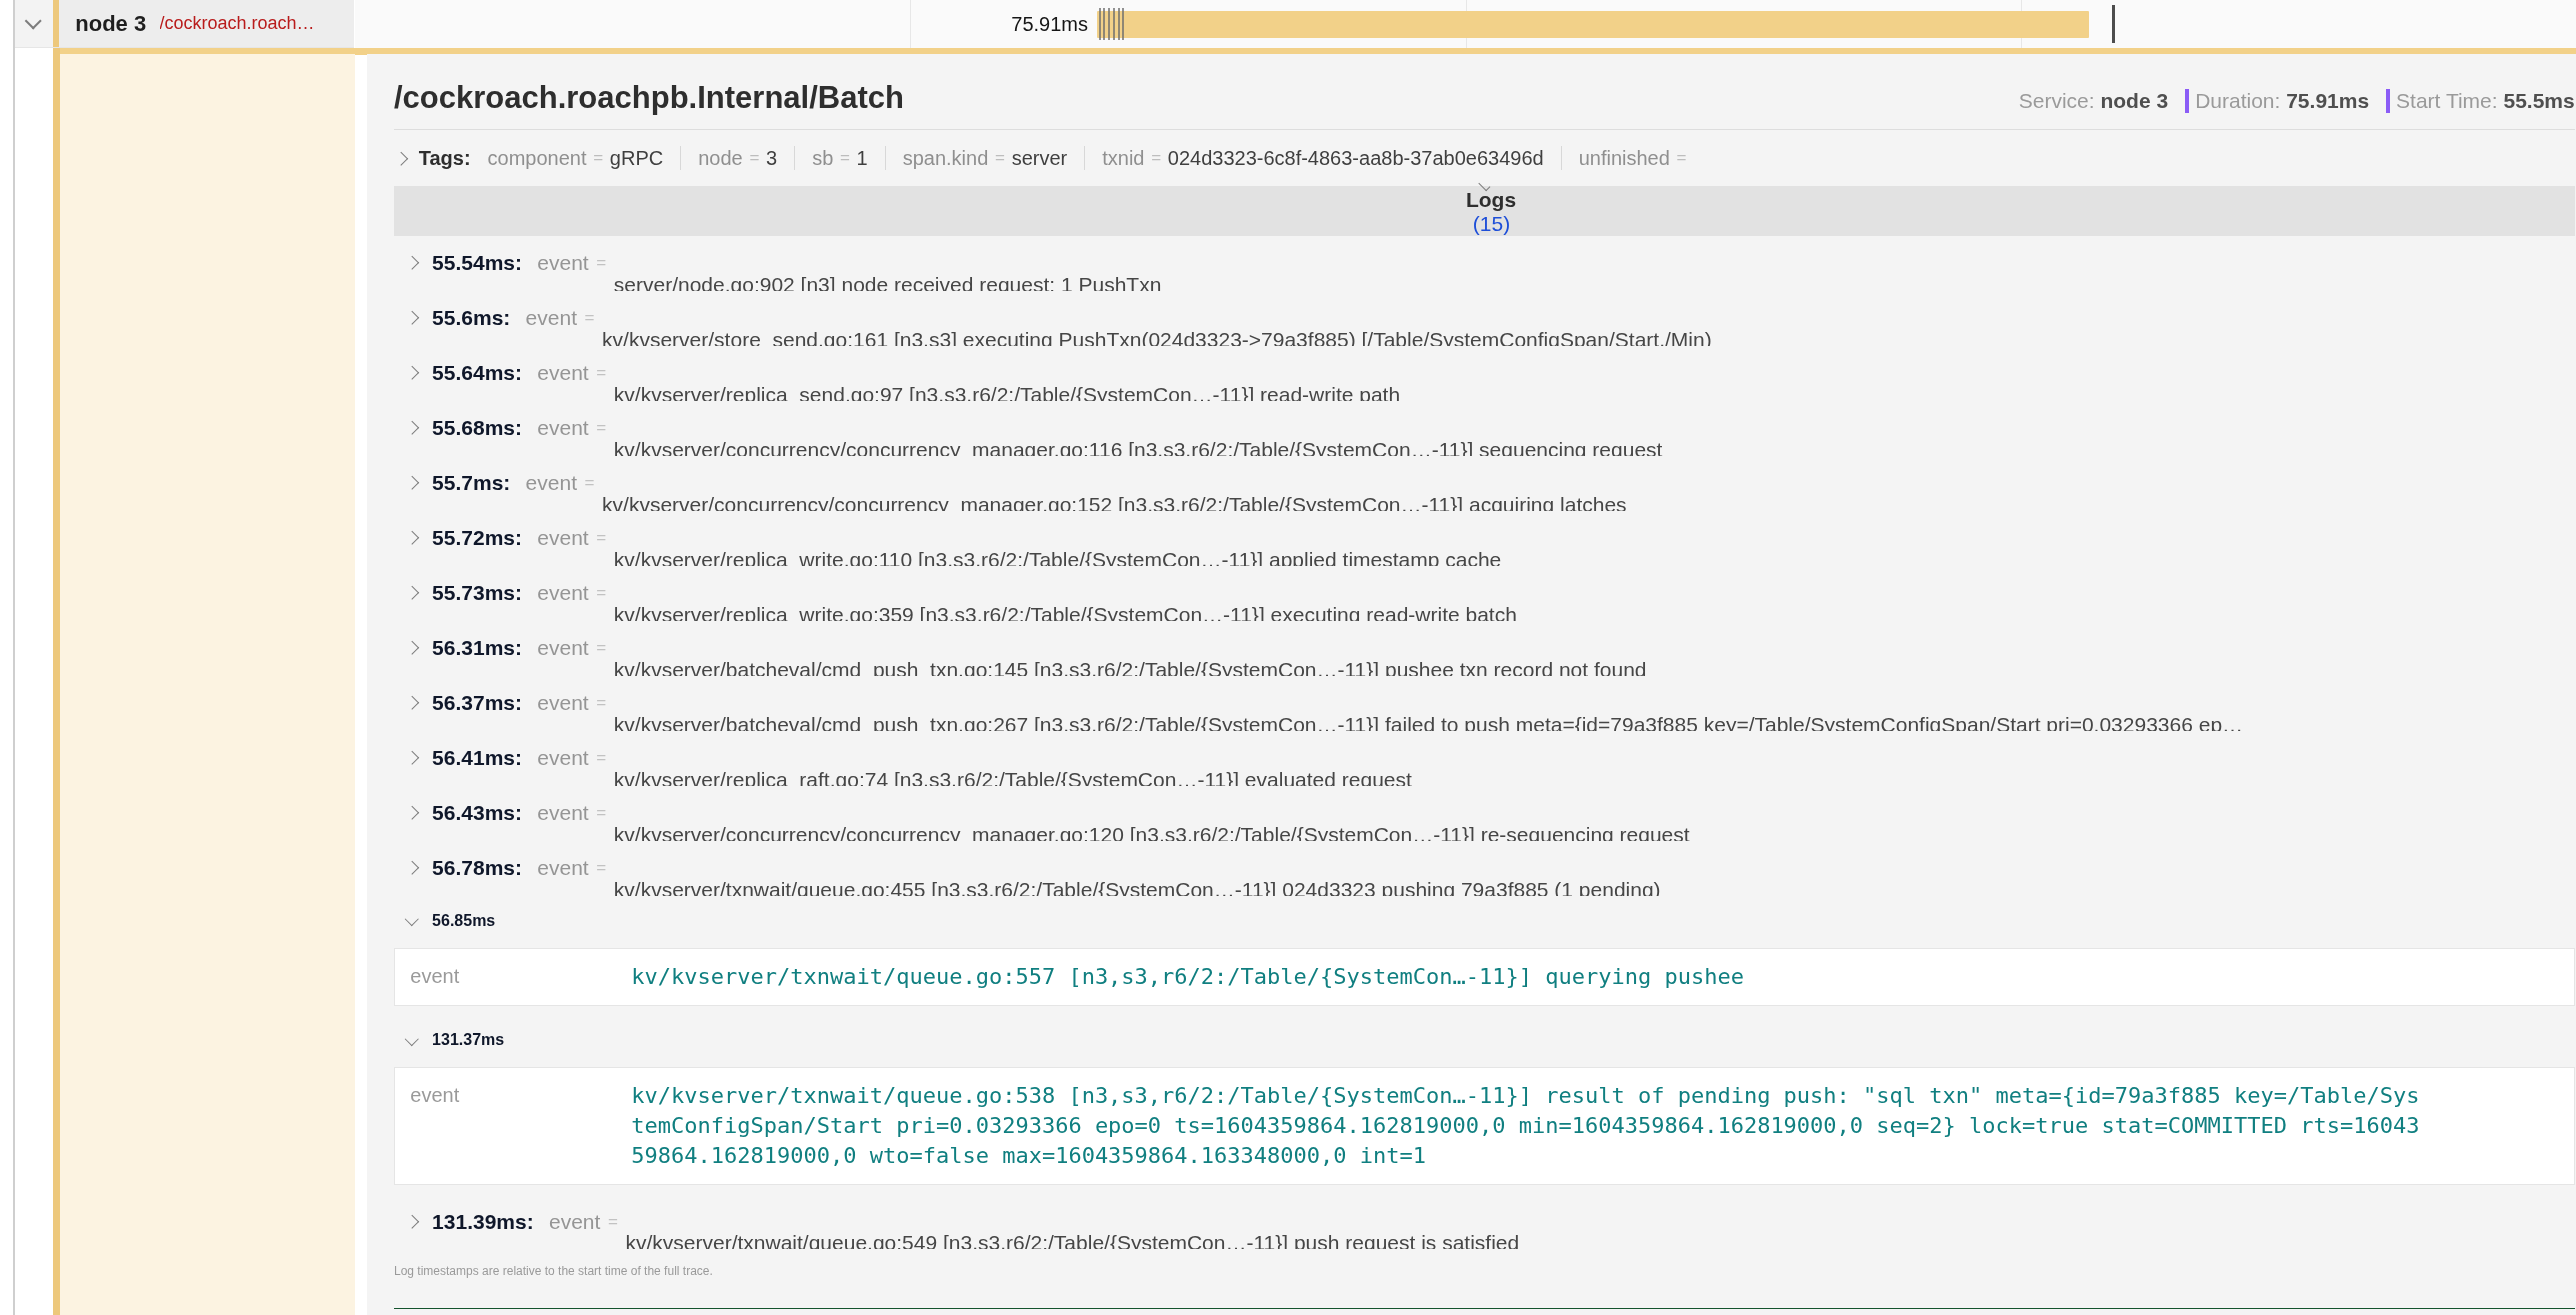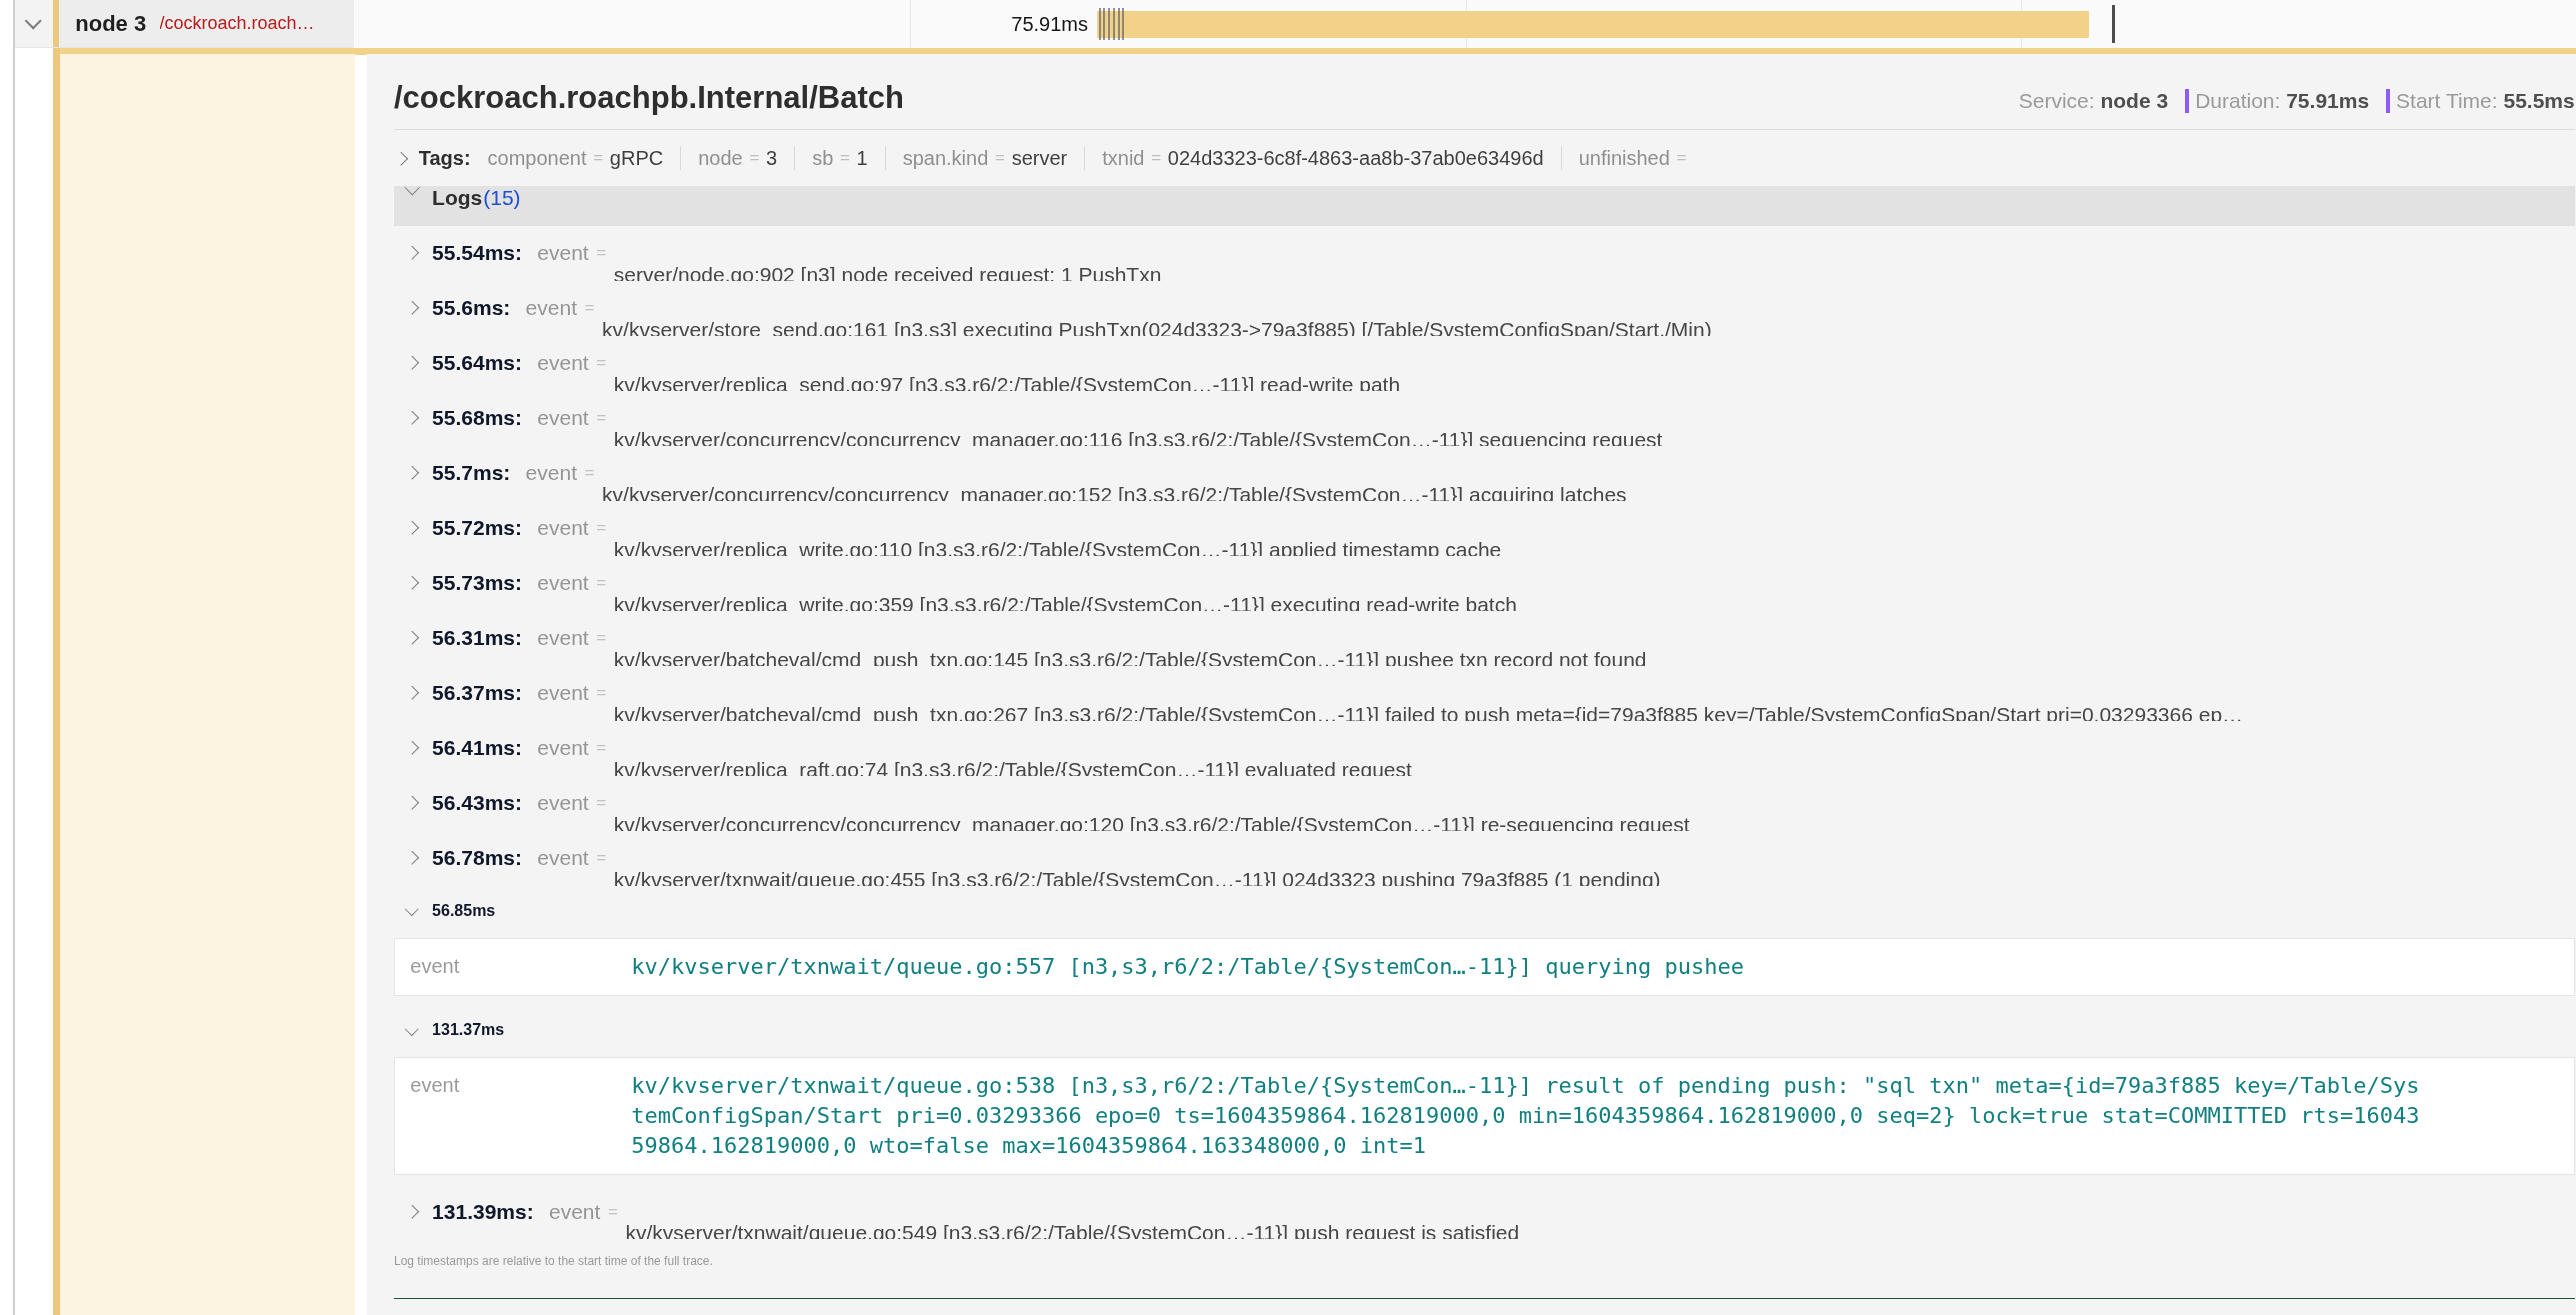--- a/index.html
+++ b/index.html
@@ -55,22 +55,22 @@
   .tags-row .chev { width:9.5px; height:9.5px; border-width:1.9px; margin:0 13.3px 0 1.9px; }
   .tags-label { font-weight:700; color:#2e2e2e; margin-right:17px; }
   .tags-list { display:flex; align-items:center; }
   .tag-item { display:flex; align-items:center; }
   .tag-item:first-child .tag-sep { display:none; }
   .tag-sep { width:1px; height:24px; background:#d8d8d8; margin:0 17px; }
   .tag-key { color:#8f8f8f; }
   .tag-eq  { color:#bdbdbd; font-size:17px; margin:0 6.7px; }
   .tag-val { color:#3f3f3f; }
 
-  .logs-header { margin-top:15.3px; height:40px; background:#e2e2e2; display:flex; 
-                 padding-left:13.3px; font-size:21px; cursor:pointer; }
+  .logs-header { margin-top:15.3px; height:50px; background:#e2e2e2; display:flex; align-items:center;
+                 padding-left:13.3px; font-size:21px; cursor:pointer;flex-direction:column; }
   .logs-header .chev { width:10.5px; height:10.5px; border-width:1.9px; margin-right:14.3px; margin-top:-3.8px; }
   .logs-title { font-weight:700; color:#2e2e2e; }
   .logs-count { color:#1d4ed8; margin-left:1px; }
 
   .log-row { height:55px; display:flex; align-items:center; padding-left:13.3px; font-size:21px;
              white-space:nowrap; overflow:hidden; cursor:pointer; }
   .log-row .chev, .log-exp-header .chev { width:9.5px; height:9.5px; border-width:1.9px; flex:none; margin-right:15.3px; }
   .log-time  { font-weight:700; color:#0f172a; margin-right:15.3px; }
   .log-key   { color:#959595; margin-right:7.6px; }
   .log-eq    { color:#c2c2c2; font-size:17px; margin-right:7.6px; }

